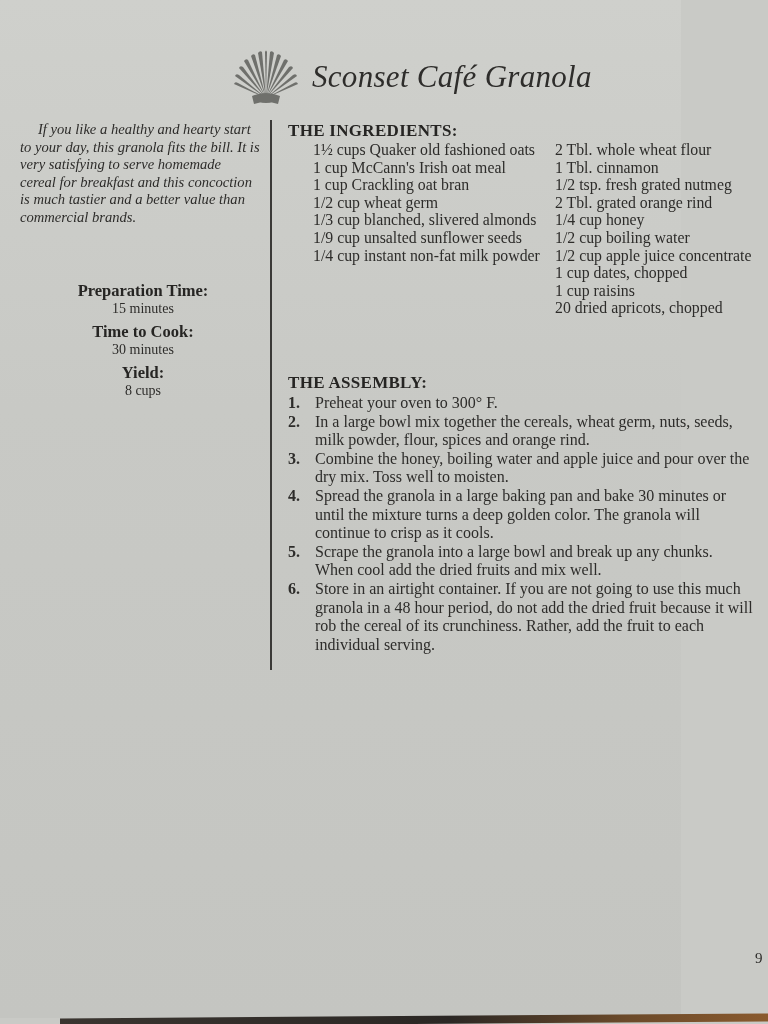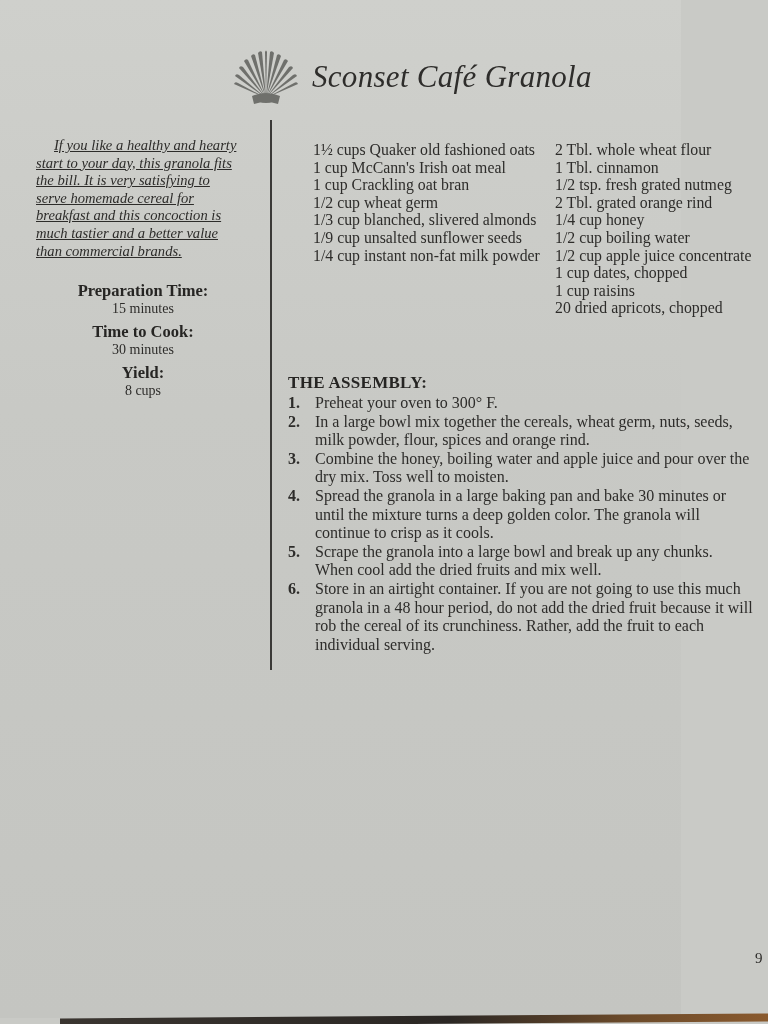--- a/index.html
+++ b/index.html
@@ -19,21 +19,21 @@
     transform: skewY(-0.4deg);
   }
   .title-row { position: absolute; left: 232px; top: 46px; display: flex; align-items: center; }
   .shell { width: 68px; height: 62px; margin-right: 12px; }
   .title { font-style: italic; font-size: 31px; color: #2e2d2b; letter-spacing: 0.3px; }
 
   .intro {
     position: absolute; left: 20px; top: 121px; width: 240px;
     font-style: italic; font-size: 14.6px; line-height: 17.6px; color: #2d2c2a;
   }
-  .intro p { margin: 16px; text-indent: 18px; text-decoration: underline; }
+  .intro p { margin: 0; text-indent: 18px; }
   .meta { position: absolute; left: 40px; top: 281px; width: 206px; text-align: center; }
   .meta .label { font-weight: bold; font-size: 16.5px; line-height: 19px; color: #262523; }
   .meta .value { font-size: 14px; line-height: 17px; margin-bottom: 5px; color: #2d2c2a; text-align: center; }
 
   .divider { position: absolute; left: 270px; top: 120px; width: 2px; height: 550px; background: #3a3937; }
 
   .section-title { font-weight: bold; font-size: 17px; letter-spacing: 0.3px; color: #262523; }
   .ingredients-title { position: absolute; left: 288px; top: 121px; }
   .ing-col { position: absolute; font-size: 15.8px; line-height: 17.6px; color: #2d2c2a; margin-left: 25px; }
   .ing-col.left { left: 288px; top: 141px; width: 230px; }
@@ -84,20 +84,21 @@
     <div class="label">Preparation Time:</div>
     <div class="value">15 minutes</div>
     <div class="label">Time to Cook:</div>
     <div class="value">30 minutes</div>
     <div class="label">Yield:</div>
     <div class="value">8 cups</div>
   </div>
 
   <div class="divider"></div>
 
+  <div class="section-title ingredients-title">THE INGREDIENTS:</div>
 
   <div class="ing-col left">
     <div class="ing">1½ cups Quaker old fashioned oats</div>
     <div class="ing">1 cup McCann's Irish oat meal</div>
     <div class="ing">1 cup Crackling oat bran</div>
     <div class="ing">1/2 cup wheat germ</div>
     <div class="ing">1/3 cup blanched, slivered almonds</div>
     <div class="ing">1/9 cup unsalted sunflower seeds</div>
     <div class="ing">1/4 cup instant non-fat milk powder</div>
   </div>

